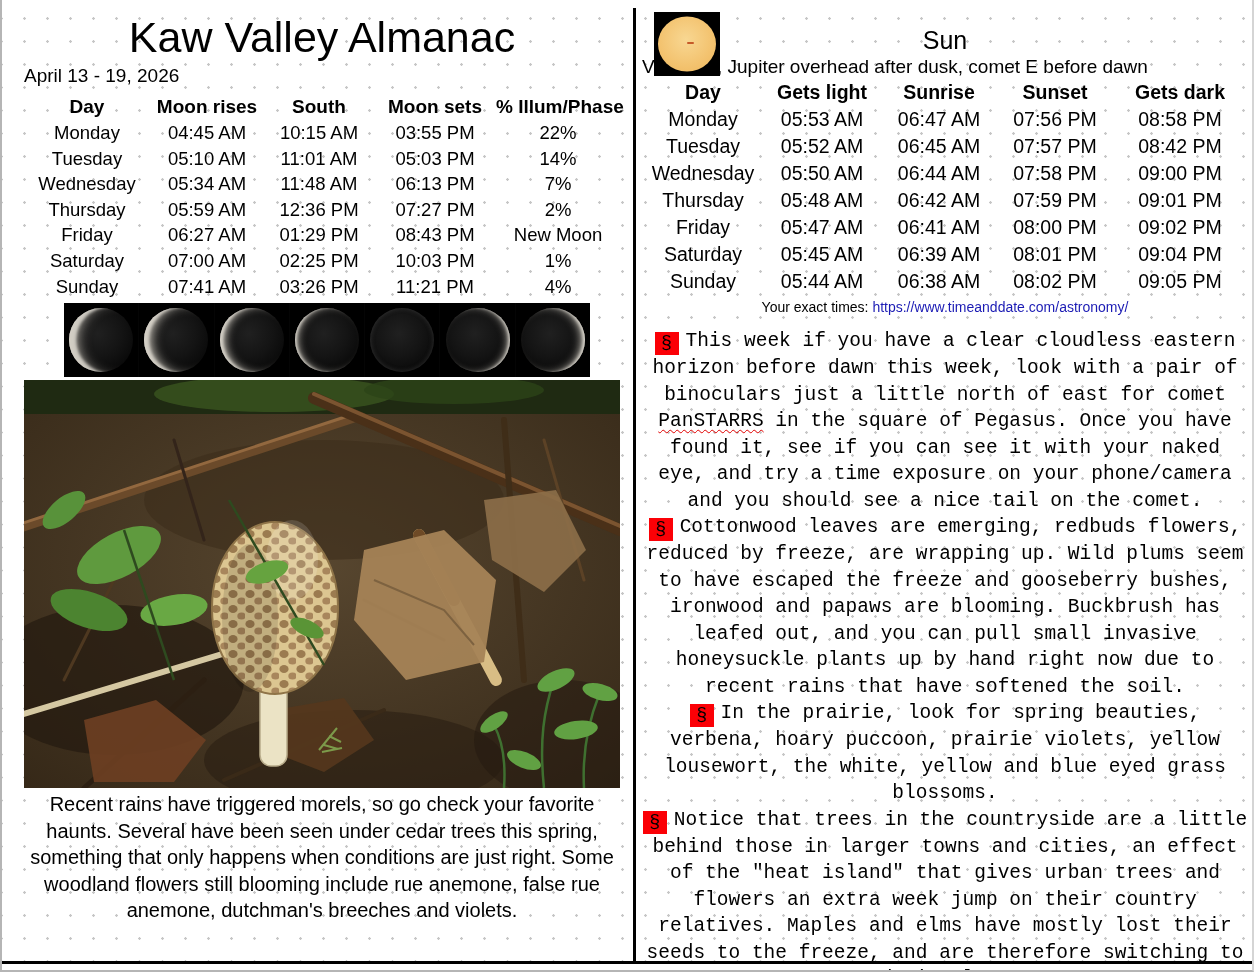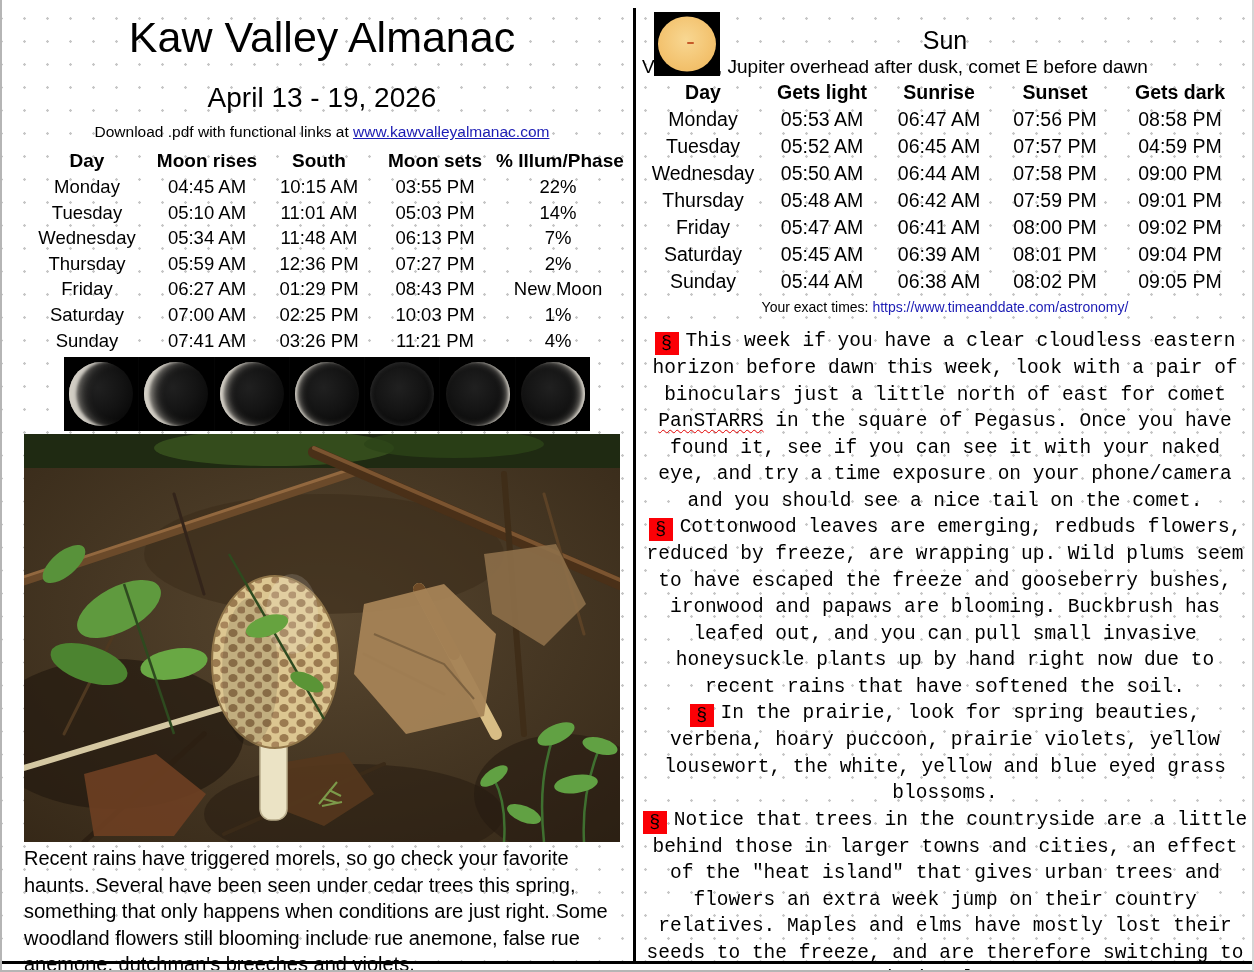--- a/index.html
+++ b/index.html
@@ -8,39 +8,39 @@
     background-color:#ffffff;
     background-image: radial-gradient(circle, #c6c6c6 1px, transparent 1.5px);
     background-size: 23px 23px; background-position: 11px 7px;
     border-left:2px solid #b5b5b5; border-right:2px solid #d5d5d5; border-bottom:2px solid #b5b5b5;
     box-sizing:border-box;
     font-family:"Liberation Sans", sans-serif; color:#000;
   }
   
   .col-left { position:absolute; left:22px; top:14px; width:596px; }
   .title { font-size:43px; text-align:center; line-height:1.1; }
-  .subtitle { font-size:28px; text-align:center; margin-top:21px; }
+  .subtitle { font-size:19px; margin-top:4px; }
   .download { font-size:15.5px; text-align:center; margin-top:9px; }
   a.link { color:var(--link,#1b1bb4); text-decoration:underline; cursor:pointer; }
   a.link2 { color:var(--link,#1b1bb4); text-decoration:none; cursor:pointer; }
 
   .grid { display:grid; }
   .moon-table { margin-top:8px; grid-template-columns:126px 114px 110px 122px 124px; }
   .th { font-weight:bold; font-size:19px; text-align:center; padding:1px 0 2px 0; white-space:nowrap; }
   .moon-table .td { font-size:18.5px; text-align:center; padding:1.8px 0; white-space:nowrap; }
 
   .moon-strip { margin:4px 0 0 40px; width:526px; height:74px; background:#000; display:flex; }
   .moon-cell { flex:1; position:relative; border-right:1px solid #050505; }
   .moon-cell:last-child { border-right:none; }
   .moon { position:absolute; left:50%; top:50%; transform:translate(-50%,-50%);
           width:64px; height:64px; border-radius:50%;
           background:radial-gradient(circle at 45% 40%, #202020 0%, #141414 45%, #0a0a0a 75%); }
 
   .photo { display:block; margin-top:3px; width:596px; height:408px; }
-  .caption { font-size:20px; line-height:26.4px; text-align:left; margin-top:3px; }
+  .caption { font-size:20px; line-height:26.4px; text-align:center; margin-top:3px; }
 
   
   .divider { position:absolute; left:631px; top:8px; width:2.5px; height:955px; background:#000; }
   .bottom-rule { position:absolute; left:0; top:961px; width:1254px; height:2.5px; background:#000; }
 
   
   .col-right { position:absolute; left:640px; top:10px; width:606px; }
   .sun-icon { position:absolute; left:12px; top:2px; width:66px; height:64px; background:#000; }
   .sun-circle { position:absolute; left:50%; top:50%; transform:translate(-50%,-50%);
                 width:58px; height:55px; border-radius:50%;
@@ -61,21 +61,20 @@
   .squiggle { text-decoration:underline wavy #e00000 1px; text-underline-offset:3px; }
 </style>
 </head>
 <body>
 
 <div class="page">
 
   <div class="col-left">
     <div class="title">Kaw Valley Almanac</div>
     <div class="subtitle">April 13 - 19, 2026</div>
-    <div class="download"><span>Download .pdf with functional links at </span><a class="link">www.kawvalleyalmanac.com</a></div>
 
     <div class="grid moon-table" id="moon-table">
         <div class="th">Day</div>
         <div class="th">Moon rises</div>
         <div class="th">South</div>
         <div class="th">Moon sets</div>
         <div class="th">% Illum/Phase</div>
         <div class="td">Monday</div>
         <div class="td">04:45 AM</div>
         <div class="td">10:15 AM</div>
@@ -240,21 +239,21 @@
         <div class="th">Gets dark</div>
         <div class="td">Monday</div>
         <div class="td">05:53 AM</div>
         <div class="td">06:47 AM</div>
         <div class="td">07:56 PM</div>
         <div class="td">08:58 PM</div>
         <div class="td">Tuesday</div>
         <div class="td">05:52 AM</div>
         <div class="td">06:45 AM</div>
         <div class="td">07:57 PM</div>
-        <div class="td">04:59 PM</div>
+        <div class="td">08:42 PM</div>
         <div class="td">Wednesday</div>
         <div class="td">05:50 AM</div>
         <div class="td">06:44 AM</div>
         <div class="td">07:58 PM</div>
         <div class="td">09:00 PM</div>
         <div class="td">Thursday</div>
         <div class="td">05:48 AM</div>
         <div class="td">06:42 AM</div>
         <div class="td">07:59 PM</div>
         <div class="td">09:01 PM</div>

